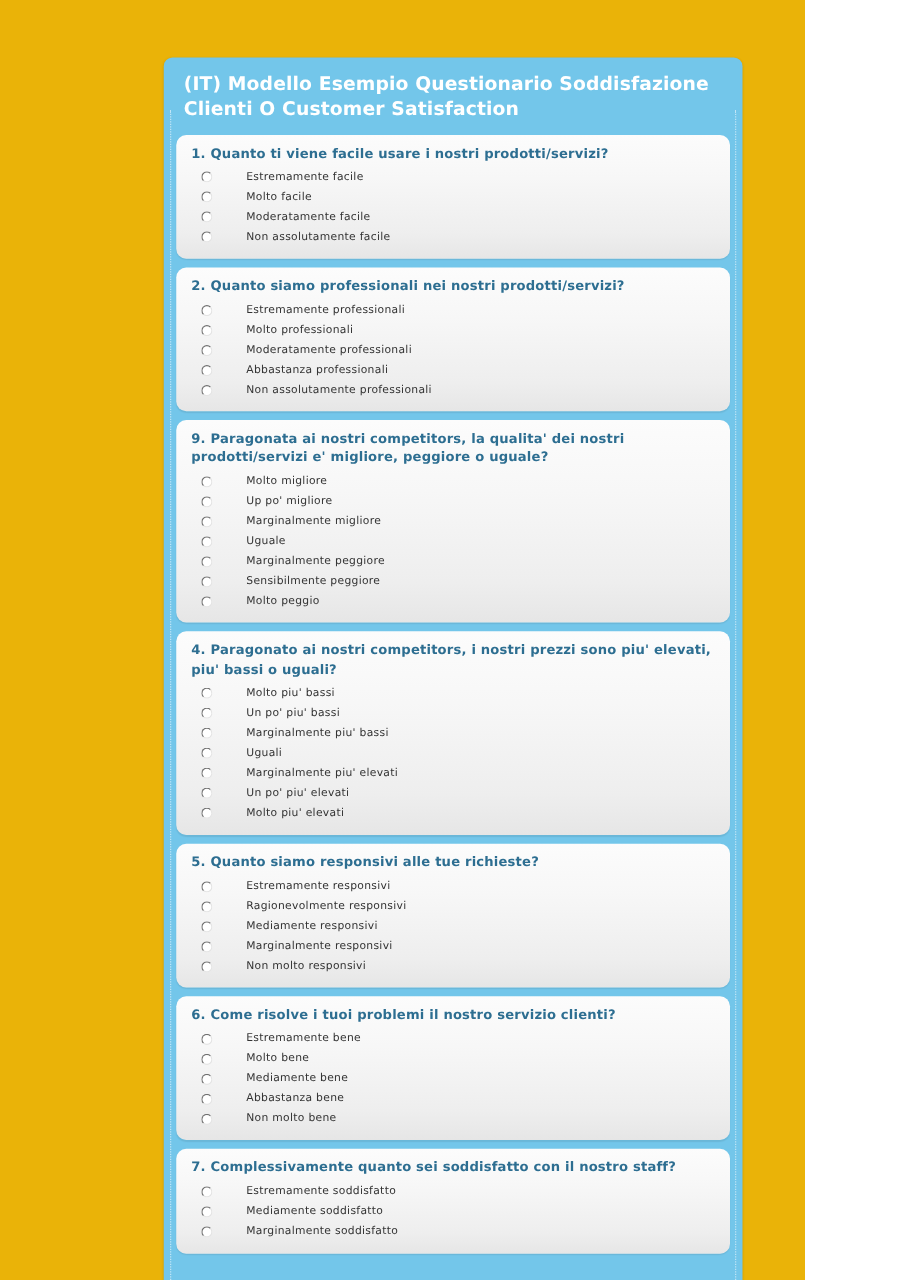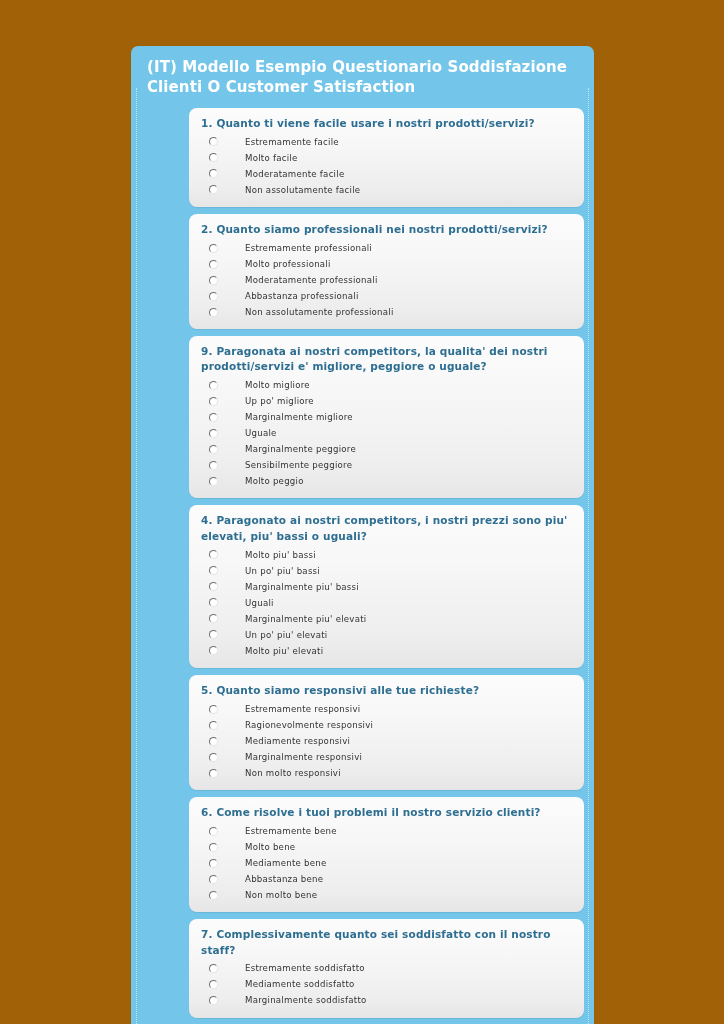--- a/index.html
+++ b/index.html
@@ -11,23 +11,23 @@
     width: 724px;
     height: 1024px;
     overflow: hidden;
     font-family: "DejaVu Sans", "Liberation Sans", sans-serif;
     -webkit-font-smoothing: antialiased;
   }
 
   
   #page {
     position: relative;
-    width: 724px;
+    width: 644px;
     height: 1024px;
-    background: #a16207;
+    background: #eab308;
   }
 
   
   #survey-container {
     position: absolute;
     left: 131px;
     top: 46px;
     width: 463px;
     
     height: 1010px;
@@ -81,21 +81,20 @@
     padding: 0 10px 10px 10px;
   }
 
   .question-card {
     background: linear-gradient(to bottom, #fcfcfc 0%, #f7f7f7 35%, #eeeeee 80%, #e6e6e6 100%);
     border-radius: 8px;
     margin-bottom: 7px;
     padding: 8px 12px 9px 12px;
     box-sizing: border-box;
     box-shadow: 0 1px 1px rgba(0,0,0,0.08);
-    margin-left: 48px;
   }
 
   .question-title {
     color: #2d6e91;
     font-size: 10.5px;
     font-weight: bold;
     line-height: 1.45;
     margin: 0 0 3px 0;
     letter-spacing: 0.15px;
   }

